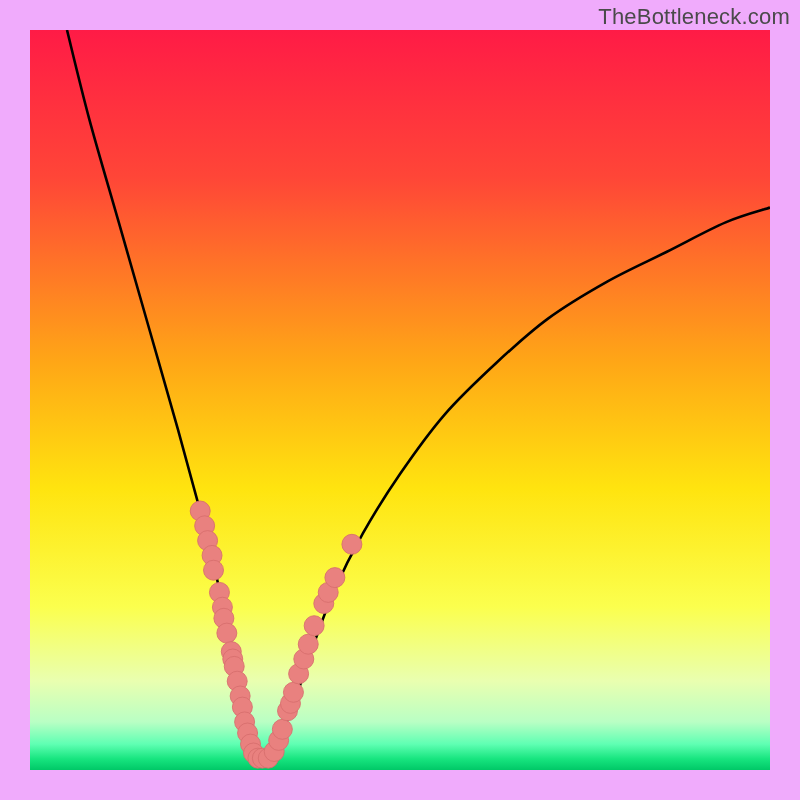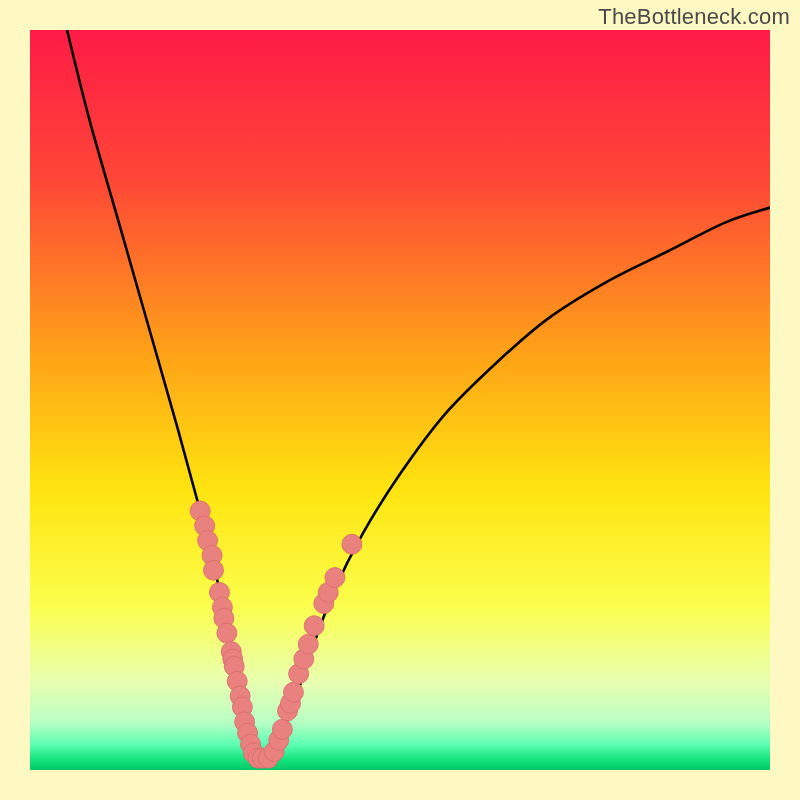--- a/index.html
+++ b/index.html
@@ -7,21 +7,21 @@
     padding: 0;
     width: 800px;
     height: 800px;
     overflow: hidden;
     background: #000;
     font-family: Arial, Helvetica, sans-serif;
   }
   .frame {
     position: absolute;
     inset: 0;
-    background: #fef9c3;
+    background: #f0abfc;
     padding-left: 12px;
   }
   .plot {
     position: absolute;
     left: 30px;
     top: 30px;
     width: 740px;
     height: 740px;
     overflow: hidden;
   }

